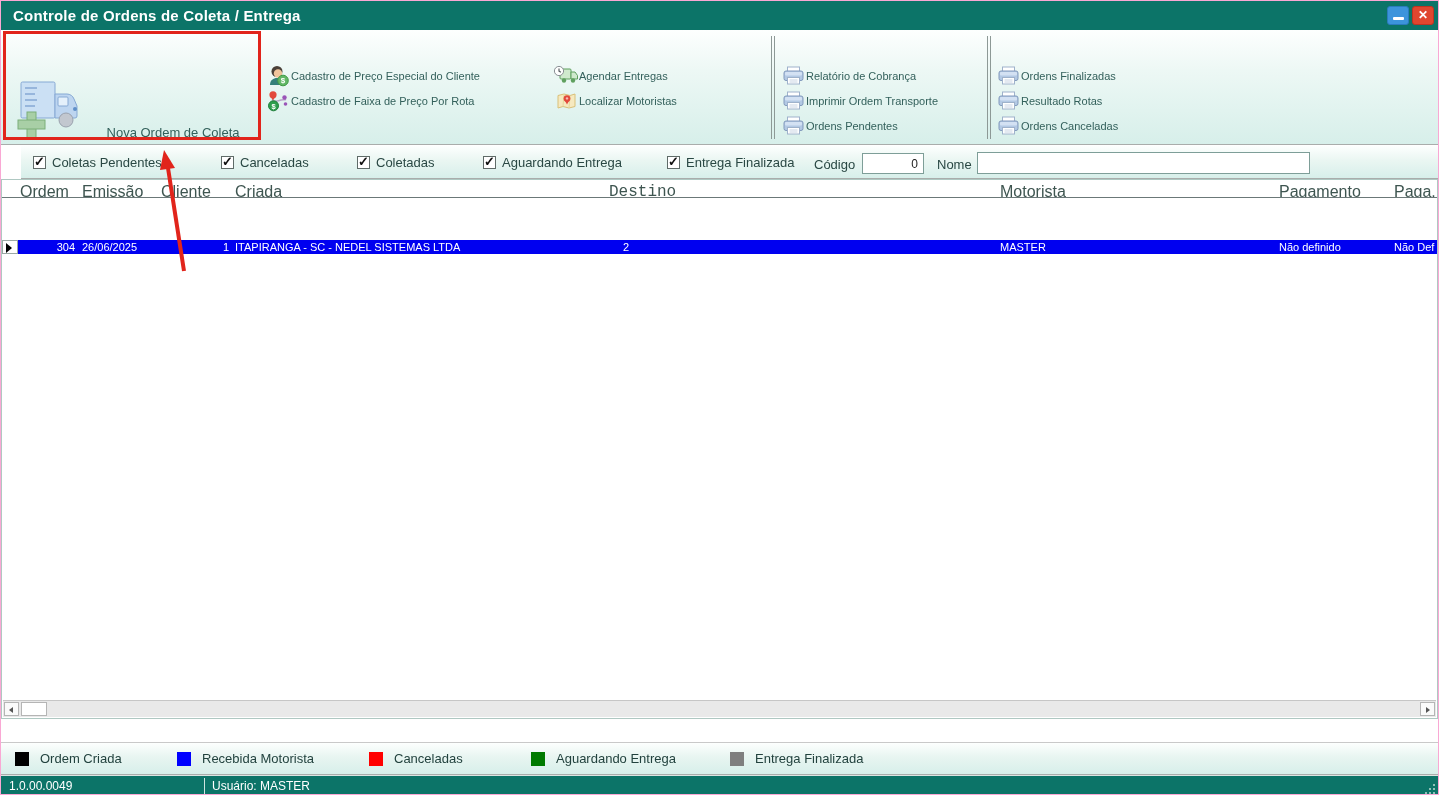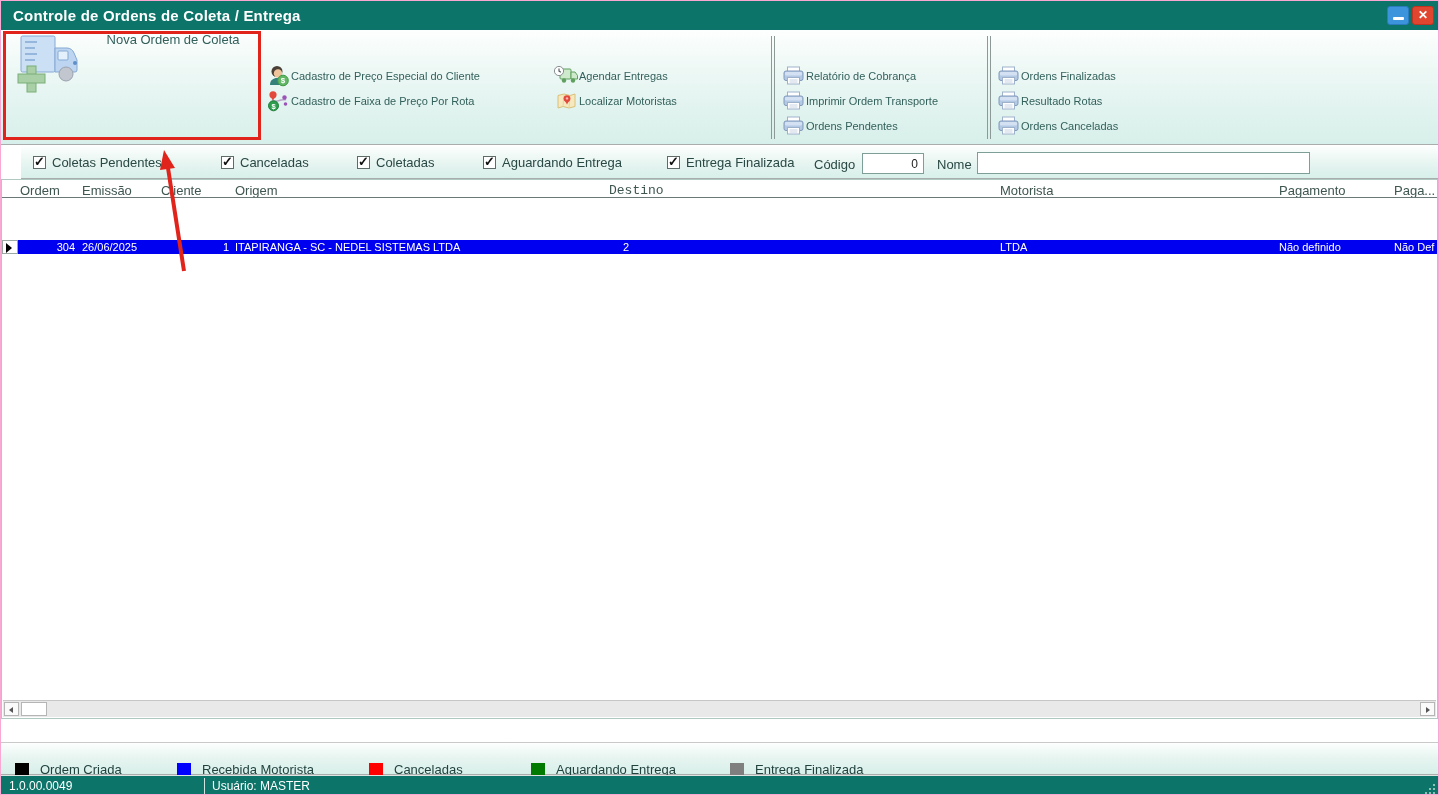--- a/index.html
+++ b/index.html
@@ -24,21 +24,21 @@
   .btn-close { background:#E0462F; border:1px solid #BE3322; color:#fff; font-size:12px; font-weight:bold; text-align:center; line-height:17px; }
   .btn-close::after { content:"\2715"; }
   
   .toolbar {
     position:absolute; left:0; top:29px; width:100%; height:115px;
     background:linear-gradient(180deg,#FDFFFE 0%,#EDF8F5 35%,#D7EFEA 100%);
     border-bottom:1px solid #A9ADAB;
   }
   .new-order {
     position:absolute; left:2px; top:2px; width:258px; height:108px;
-    display:flex; align-items:flex-start; cursor:pointer;
+    display:flex; align-items:flex-end; cursor:pointer;
   }
   .new-order .truck-wrap { width:92px; display:flex; justify-content:center; }
   .new-order .no-label { flex:1; text-align:center; color:#33605B; font-size:13px; padding-right:10px; }
   .menu-col { position:absolute; top:33px; display:flex; flex-direction:column; }
   .menu-item { height:25px; display:flex; align-items:center; cursor:pointer; }
   .menu-item .mi-icon { width:26px; display:flex; justify-content:center; align-items:center; }
   .menu-item .mi-label { flex:1; text-align:left; color:#33605B; font-size:11px; white-space:nowrap; }
   .col-cadastro { left:264px; width:300px; }
   .col-agenda   { left:552px; width:210px; }
   .col-rep1     { left:779px; width:205px; }
@@ -60,21 +60,21 @@
   .fld-input { position:absolute; border:1px solid #7E9E98; background:#fff; font-family:"Liberation Sans",sans-serif; font-size:12px; color:#222; }
   #codigo-input { left:841px; top:7px; width:62px; height:21px; text-align:right; padding-right:5px; }
   #nome-input { left:956px; top:6px; width:333px; height:22px; padding-left:4px; }
   
   .gridpanel {
     position:absolute; left:0; top:178px; width:100%; height:540px;
     background:#fff; border:1px solid #AFC8C2;
   }
   .grid-header { position:absolute; left:0; top:3px; width:100%; height:15px; display:flex;
                  border-bottom:1px solid #6B7878; }
-  .grid-header .cell { font-size:13px; color:#3E5550; overflow:hidden; white-space:nowrap; }
+  .grid-header .cell { font-size:16px; color:#3E5550; overflow:hidden; white-space:nowrap; }
   .grid-row { position:absolute; left:0; top:19px; width:100%; height:14px; display:flex; cursor:pointer;margin-top:41px; }
   .grid-row .cell { font-size:11px; color:#fff; background:#0000F0; overflow:hidden; white-space:nowrap; line-height:14px; }
   .cell { flex:0 0 auto; }
   .c-gutter   { width:16px; }
   .grid-row .c-gutter { background:#fff; border:1px solid #9AA8A4; position:relative; }
   .row-marker { position:absolute; left:3px; top:2px; width:0; height:0;
                 border-left:6px solid #000; border-top:5px solid transparent; border-bottom:5px solid transparent; }
   .c-ordem    { width:61px; text-align:right; padding-right:4px; }
   .grid-header .c-ordem { text-align:left; padding-left:2px; }
   .c-emissao  { width:80px; padding-left:3px; }
@@ -94,21 +94,21 @@
   .sb-thumb { position:absolute; top:1px; left:18px; width:26px; height:14px; background:#FFFFFF; border:1px solid #B5B5B5; }
   .sb-btn::after { content:""; position:absolute; top:4px; width:0; height:0; border-top:3px solid transparent; border-bottom:3px solid transparent; }
   .sb-left::after  { left:4px; border-right:4px solid #555; }
   .sb-right::after { left:5px; border-left:4px solid #555; }
   
   .legendbar {
     position:absolute; left:0; top:741px; width:100%; height:33px;
     background:linear-gradient(180deg,#FDFFFE 0%,#E8F5F1 45%,#D7EFEA 100%);
     border-top:1px solid #C9C9C9; border-bottom:1px solid #A9ADAB;
   }
-  .lg-item { position:absolute; top:8px; display:flex; align-items:flex-end;margin-top:11px; }
+  .lg-item { position:absolute; top:8px; display:flex; align-items:flex-end; }
   .lg-swatch { width:14px; height:14px; }
   .lg-label { margin-left:11px; font-size:13px; color:#22423E; white-space:nowrap; }
   
   .statusbar {
     position:absolute; left:0; top:774px; width:100%; height:21px;
     background:#0C7468; border-top:1px solid #DDE4E2; color:#fff; font-size:12px;
   }
   .sb-version { position:absolute; left:8px; top:3px; }
   .sb-divider { position:absolute; left:203px; top:2px; width:1px; height:16px; background:#CFE4E0; }
   .sb-user { position:absolute; left:211px; top:3px; }
@@ -327,36 +327,36 @@
     <span class="fld-label" style="left:916px">Nome</span>
     <input id="nome-input" class="fld-input" value="" style="">
   </div>
 
   <div class="gridpanel">
     <div class="grid-header">
       <div class="cell c-gutter"></div>
       <div class="cell c-ordem">Ordem</div>
       <div class="cell c-emissao">Emissão</div>
       <div class="cell c-cliente">Cliente</div>
-      <div class="cell c-origem">Origem</div>
+      <div class="cell c-origem">Criada</div>
       <div class="cell c-destino">Destino</div>
       <div class="cell c-motorista">Motorista</div>
       <div class="cell c-pagamento">Pagamento</div>
       <div class="cell c-paga">Paga...</div>
     </div>
     <div class="grid-row">
       <div class="cell c-gutter">
           <span class="row-marker"></span>
         </div>
       <div class="cell c-ordem">304</div>
       <div class="cell c-emissao">26/06/2025</div>
       <div class="cell c-cliente">1</div>
       <div class="cell c-origem">ITAPIRANGA - SC - NEDEL SISTEMAS LTDA</div>
       <div class="cell c-destino">2</div>
-      <div class="cell c-motorista">LTDA</div>
+      <div class="cell c-motorista">MASTER</div>
       <div class="cell c-pagamento">Não definido</div>
       <div class="cell c-paga">Não Def</div>
     </div>
     <div class="hscroll">
       <div class="sb-btn sb-left"></div>
       <div class="sb-thumb"></div>
       <div class="sb-btn sb-right"></div>
     </div>
   </div>
 

